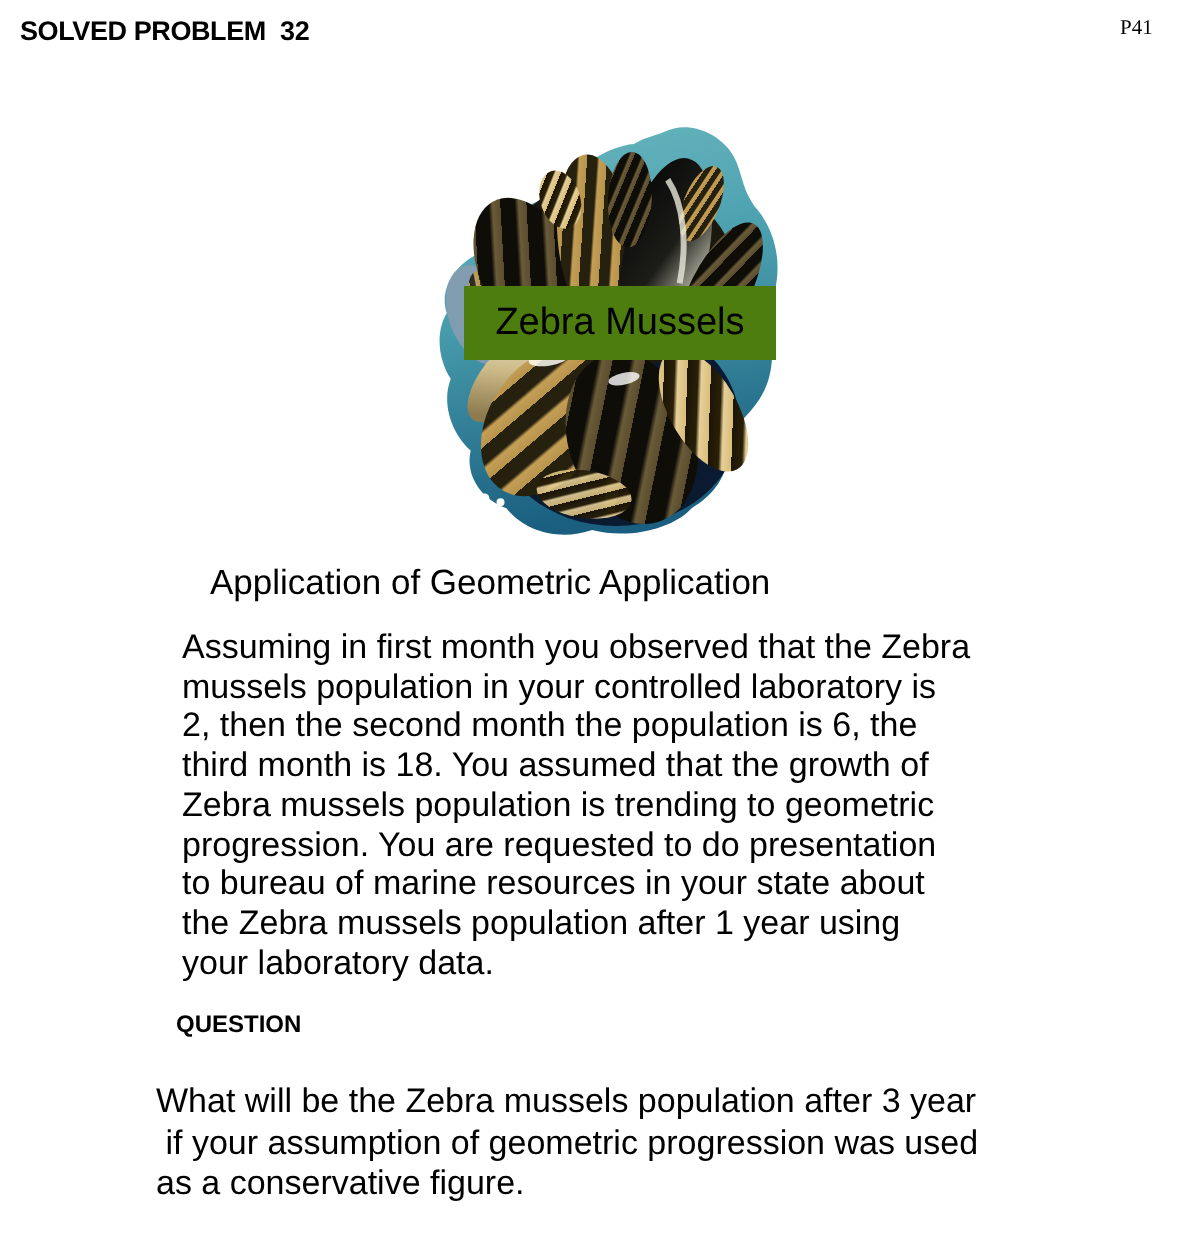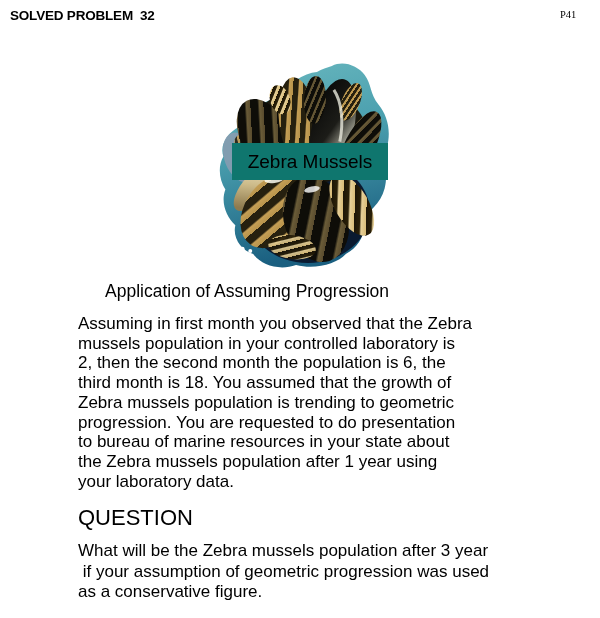--- a/index.html
+++ b/index.html
@@ -31,43 +31,44 @@
     position: absolute;
     left: 216px; top: 62px;
     width: 176px; height: 207px;
     z-index: 1;
   }
   .photo svg { display: block; width: 100%; height: 100%; }
   .caption-box {
     position: absolute;
     left: 232px; top: 143px;
     width: 156px; height: 37px;
-    background: #0f766e;
+    background: #4d7c0f;
     z-index: 2;
     display: flex;
     align-items: center;
     justify-content: center;
   }
   .caption-box span { font-size: 19px; color: #000; }
   .heading {
     position: absolute;
     left: 105px; top: 281px;
     font-size: 17.5px;
   }
   .para {
     position: absolute;
     font-size: 17px;
     line-height: 19.7px;
     white-space: pre-wrap;
   }
-  .p1 { left: 78px; top: 314px; width: 470px; }
+  .p1 { left: 91px; top: 314px; width: 470px; }
   .qlabel {
     position: absolute;
-    left: 78px; top: 505px;
-    font-size: 22px;
+    left: 88px; top: 505px;
+    font-size: 12px;
+    font-weight: bold;
   }
   .p2 { left: 78px; top: 541px; width: 490px; line-height: 20.5px; }
 </style>
 </head>
 <body>
 
 <div class="page">
 
   <div class="hdr">SOLVED PROBLEM  32</div>
   <div class="pnum">P41</div>
@@ -143,21 +144,21 @@
       <ellipse cx="96" cy="128" rx="8" ry="3" transform="rotate(-12 96 128)" fill="#ffffff" opacity="0.8"></ellipse>
       <circle cx="26" cy="188" r="2.4" fill="#ffffff"></circle>
       <circle cx="34" cy="190" r="2" fill="#ffffff"></circle>
     </svg>
   </div>
 
   <div class="caption-box">
     <span>Zebra Mussels</span>
   </div>
 
-  <div class="heading">Application of Assuming Progression</div>
+  <div class="heading">Application of Geometric Application</div>
 
   <div class="para p1">Assuming in first month you observed that the Zebra
 mussels population in your controlled laboratory is
 2, then the second month the population is 6, the
 third month is 18. You assumed that the growth of
 Zebra mussels population is trending to geometric
 progression. You are requested to do presentation
 to bureau of marine resources in your state about
 the Zebra mussels population after 1 year using
 your laboratory data.</div>

